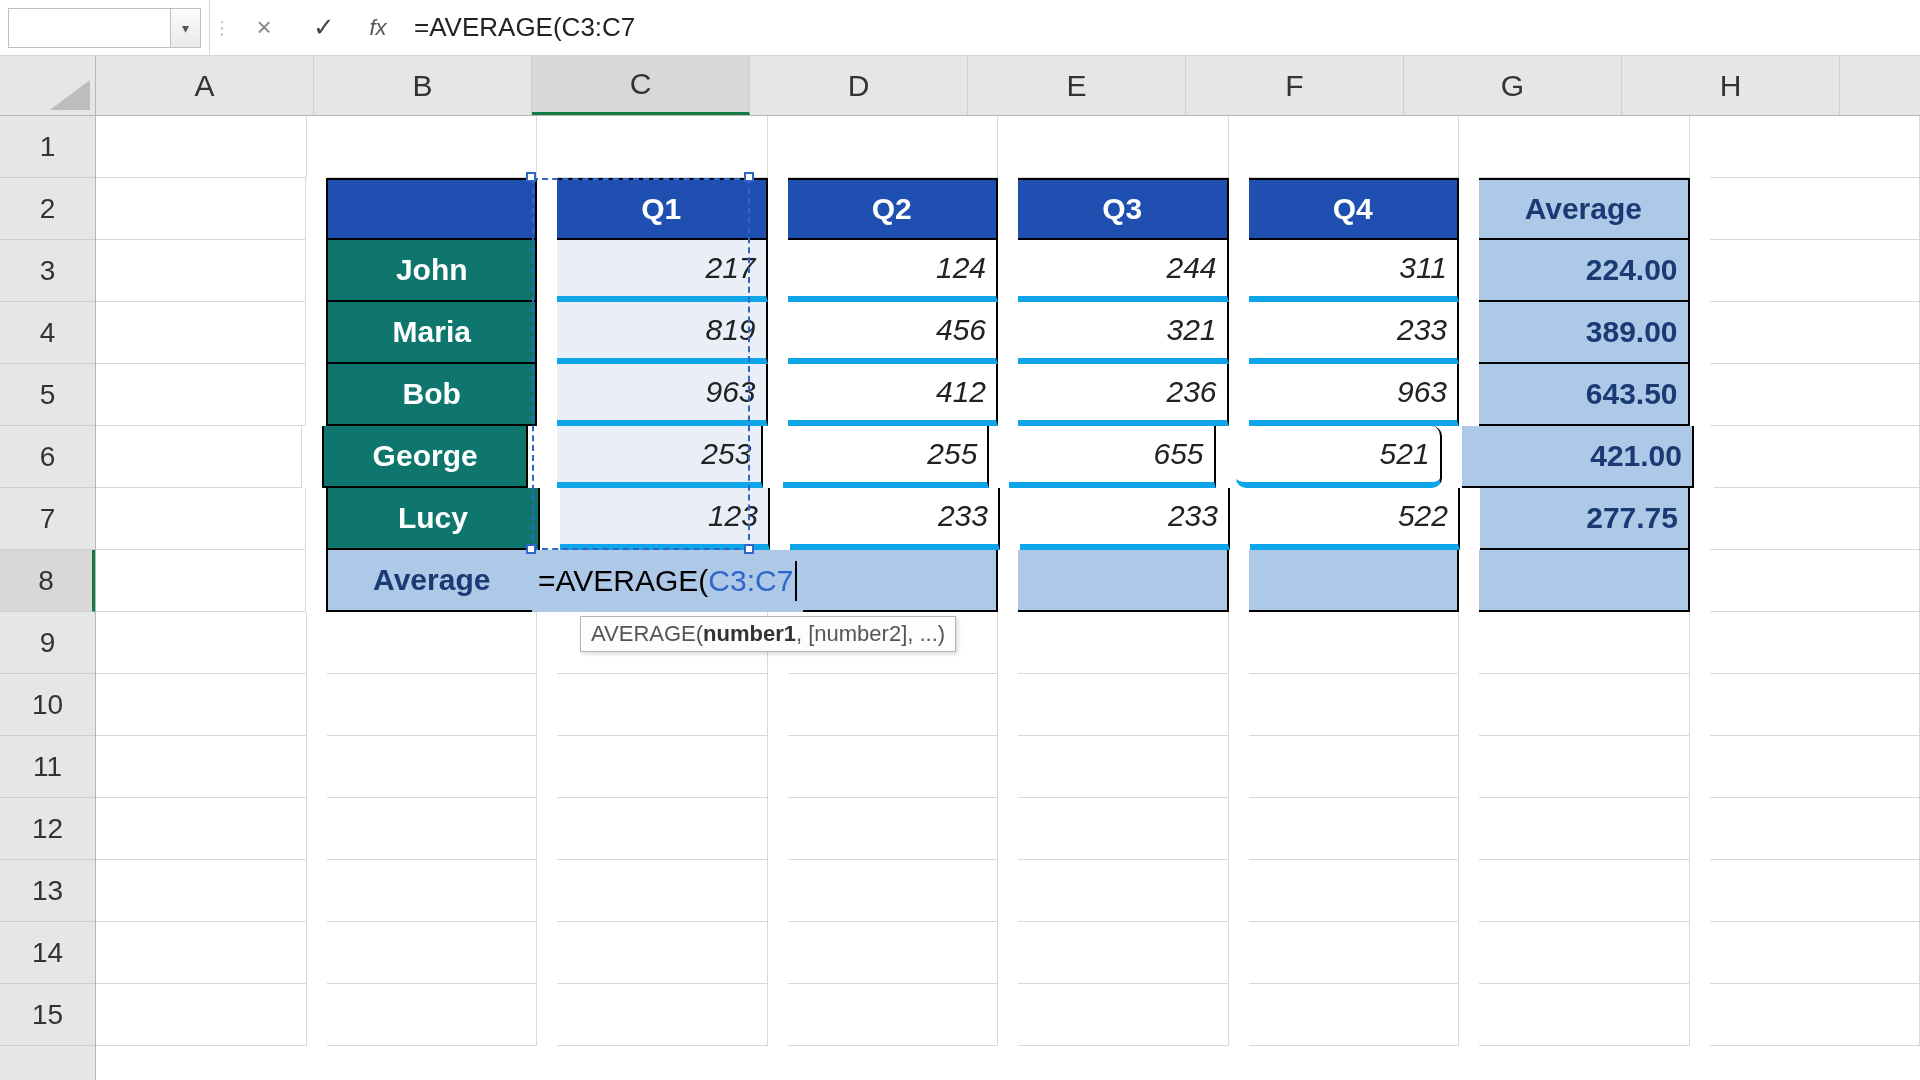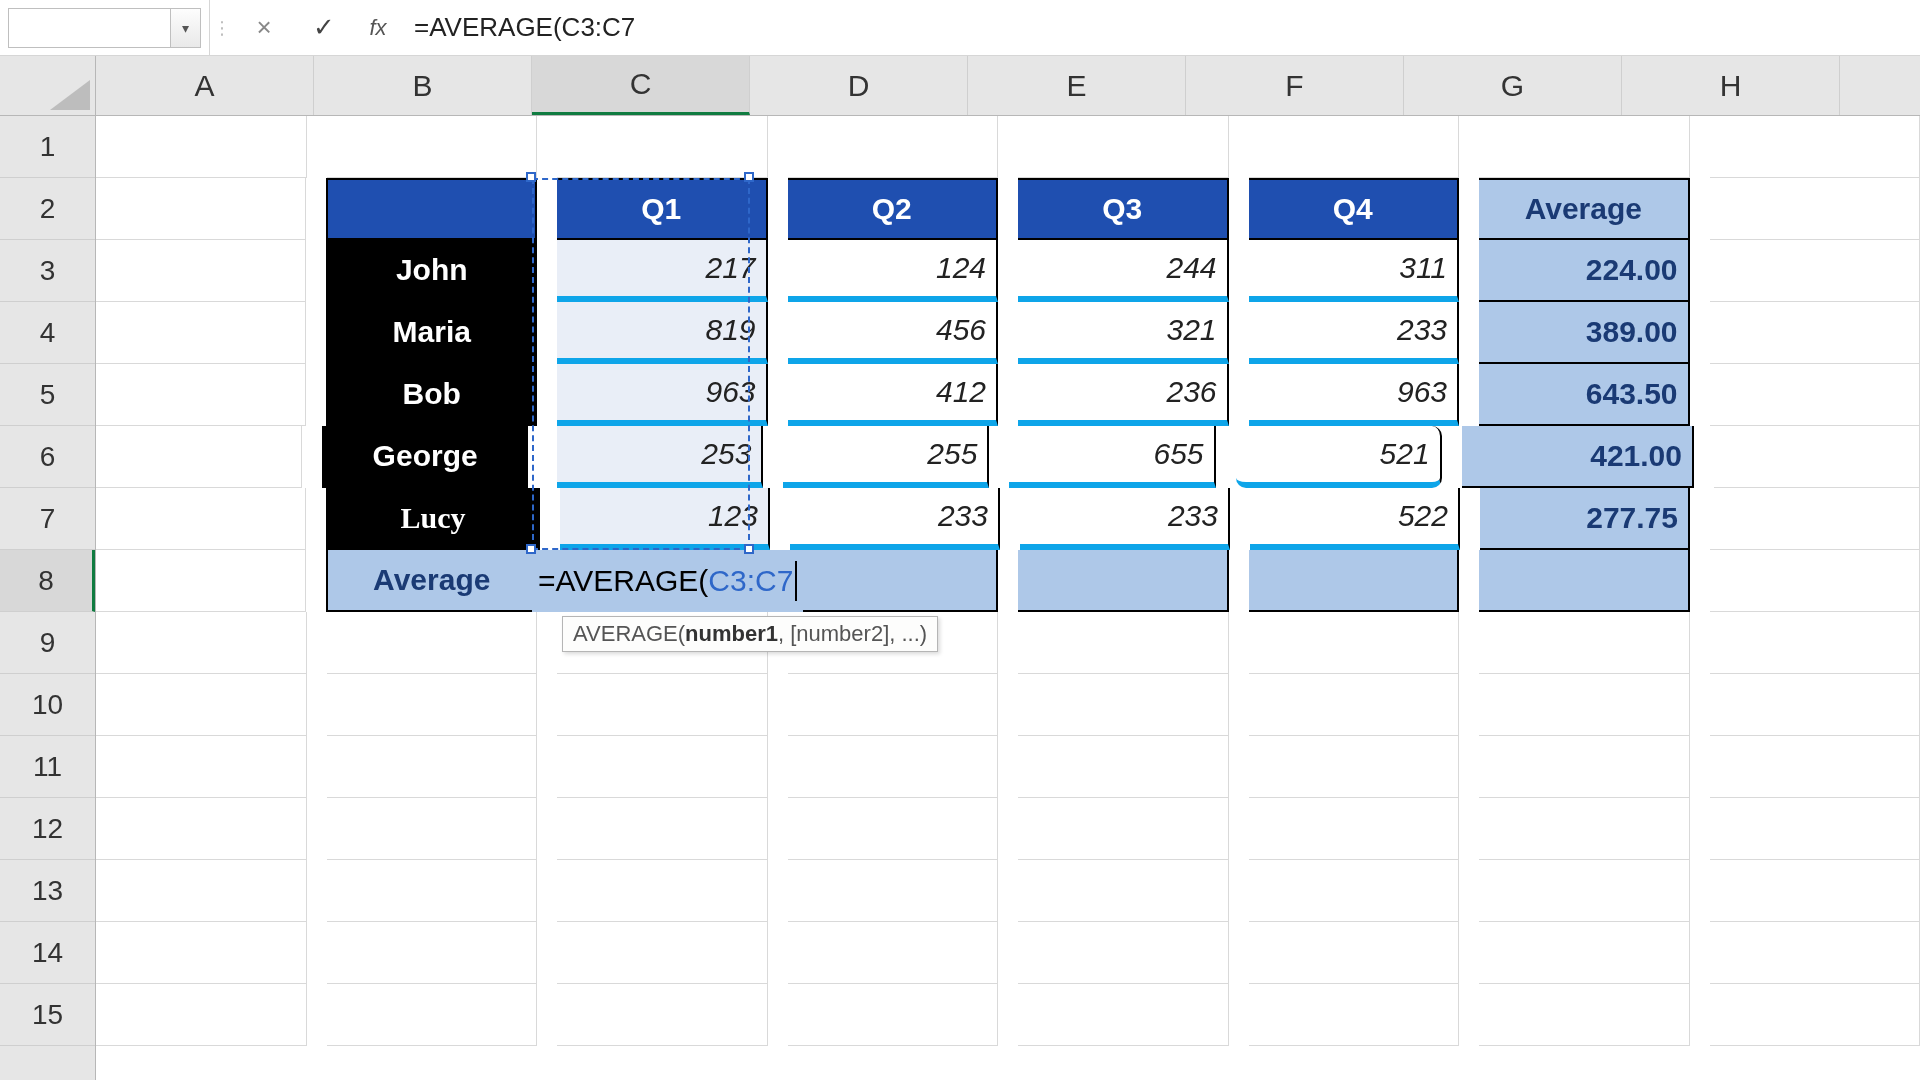--- a/index.html
+++ b/index.html
@@ -150,21 +150,21 @@
     color: #fff;
     font-weight: bold;
     justify-content: center;
     border-right: 2px solid #000;
     border-bottom: 2px solid #000;
     border-top: 2px solid #000;
   }
   .hdr.first { border-left: 2px solid #000; }
   .hdr.avg { background: #aec8e8; color: #1a3a74; }
   .name-cell {
-    background: #000000; color: #fff; font-weight: bold; justify-content: center;
+    background: #0f766e; color: #fff; font-weight: bold; justify-content: center;
     border-left: 2px solid #000; border-right: 2px solid #000; border-bottom: 2px solid #000;
   }
   .num-cell { justify-content: flex-end; border-right: 2px solid #000; border-bottom: 6px solid #0ea5e9; font-style: italic; }
   .avg-col {
     background: #aec8e8; font-weight: bold; color: #1a3a74;
     justify-content: flex-end; border-right: 2px solid #000; border-bottom: 2px solid #000;
   }
   .avg-row-label {
     background: #aec8e8; color: #1a3a74; font-weight: bold; justify-content: center;
     border-left: 2px solid #000; border-right: 2px solid #000; border-bottom: 2px solid #000;
@@ -327,21 +327,21 @@
         <div class="cell name-cell" style="width: 218px;">George</div>
         <div class="cell num-cell selC" style="width: 218px; margin-left: 9px;">253</div>
         <div class="cell num-cell" style="width: 218px;">255</div>
         <div class="cell num-cell" style="width: 218px;">655</div>
         <div class="cell num-cell" style="width: 218px; border-radius: 10px;">521</div>
         <div class="cell avg-col" style="width: 246px;">421.00</div>
         <div class="cell" style="width: 218px;"></div>
       </div>
       <div class="row" style="height: 62px;">
         <div class="cell" style="width: 218px;"></div>
-        <div class="cell name-cell" style="width: 222px; font-family: Liberation Serif, serif;">Lucy</div>
+        <div class="cell name-cell" style="width: 222px;">Lucy</div>
         <div class="cell num-cell selC" style="width: 218px;">123</div>
         <div class="cell num-cell" style="width: 218px;">233</div>
         <div class="cell num-cell" style="width: 218px;">233</div>
         <div class="cell num-cell" style="width: 218px;">522</div>
         <div class="cell avg-col" style="width: 218px;">277.75</div>
         <div class="cell" style="width: 218px;"></div>
       </div>
       <div class="row" style="height: 62px;">
         <div class="cell" style="width: 218px;"></div>
         <div class="cell avg-row-label" style="width: 218px;">Average</div>
@@ -425,15 +425,15 @@
       <div class="formula-cell" style="left: 436px; top: 434px; min-width: 218px;">
         <span class="prefix">=AVERAGE(</span>
         <span class="range">C3:C7</span>
         <span class="cursor"></span>
       </div>
       <div class="marquee" style="left: 436px; top: 62px; width: 218px; height: 372px;"></div>
       <div class="handle" style="left: 430px; top: 56px;"></div>
       <div class="handle" style="left: 648px; top: 56px;"></div>
       <div class="handle" style="left: 430px; top: 428px;"></div>
       <div class="handle" style="left: 648px; top: 428px;"></div>
-      <div class="fn-tooltip" style="left: 466px; top: 500px;"><span>AVERAGE(</span><span class="arg1">number1</span><span>, [number2], ...)</span></div>
+      <div class="fn-tooltip" style="left: 484px; top: 500px;"><span>AVERAGE(</span><span class="arg1">number1</span><span>, [number2], ...)</span></div>
     </div>
 </div>
 
 </body></html>

